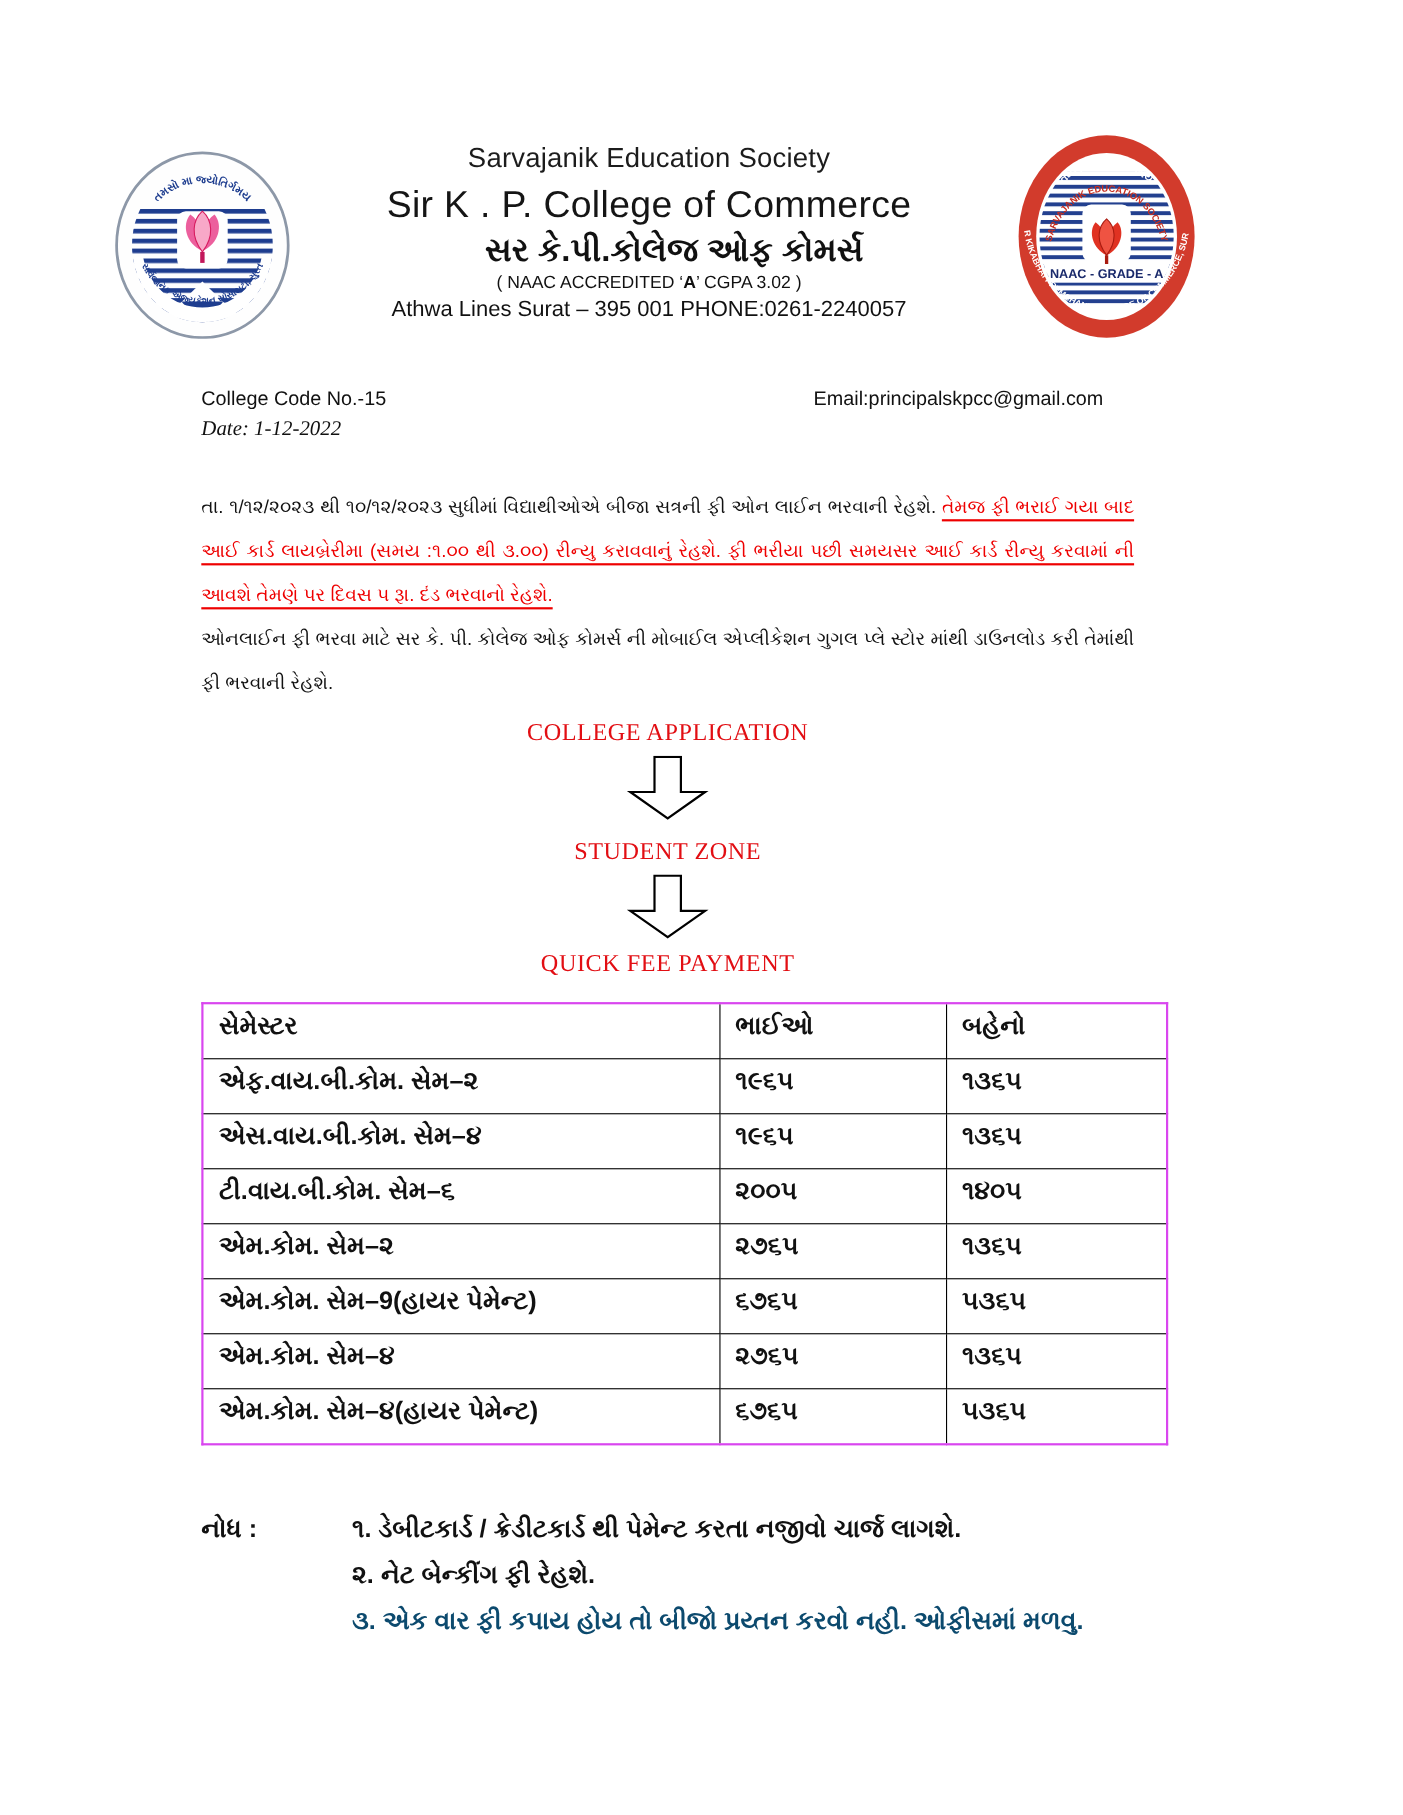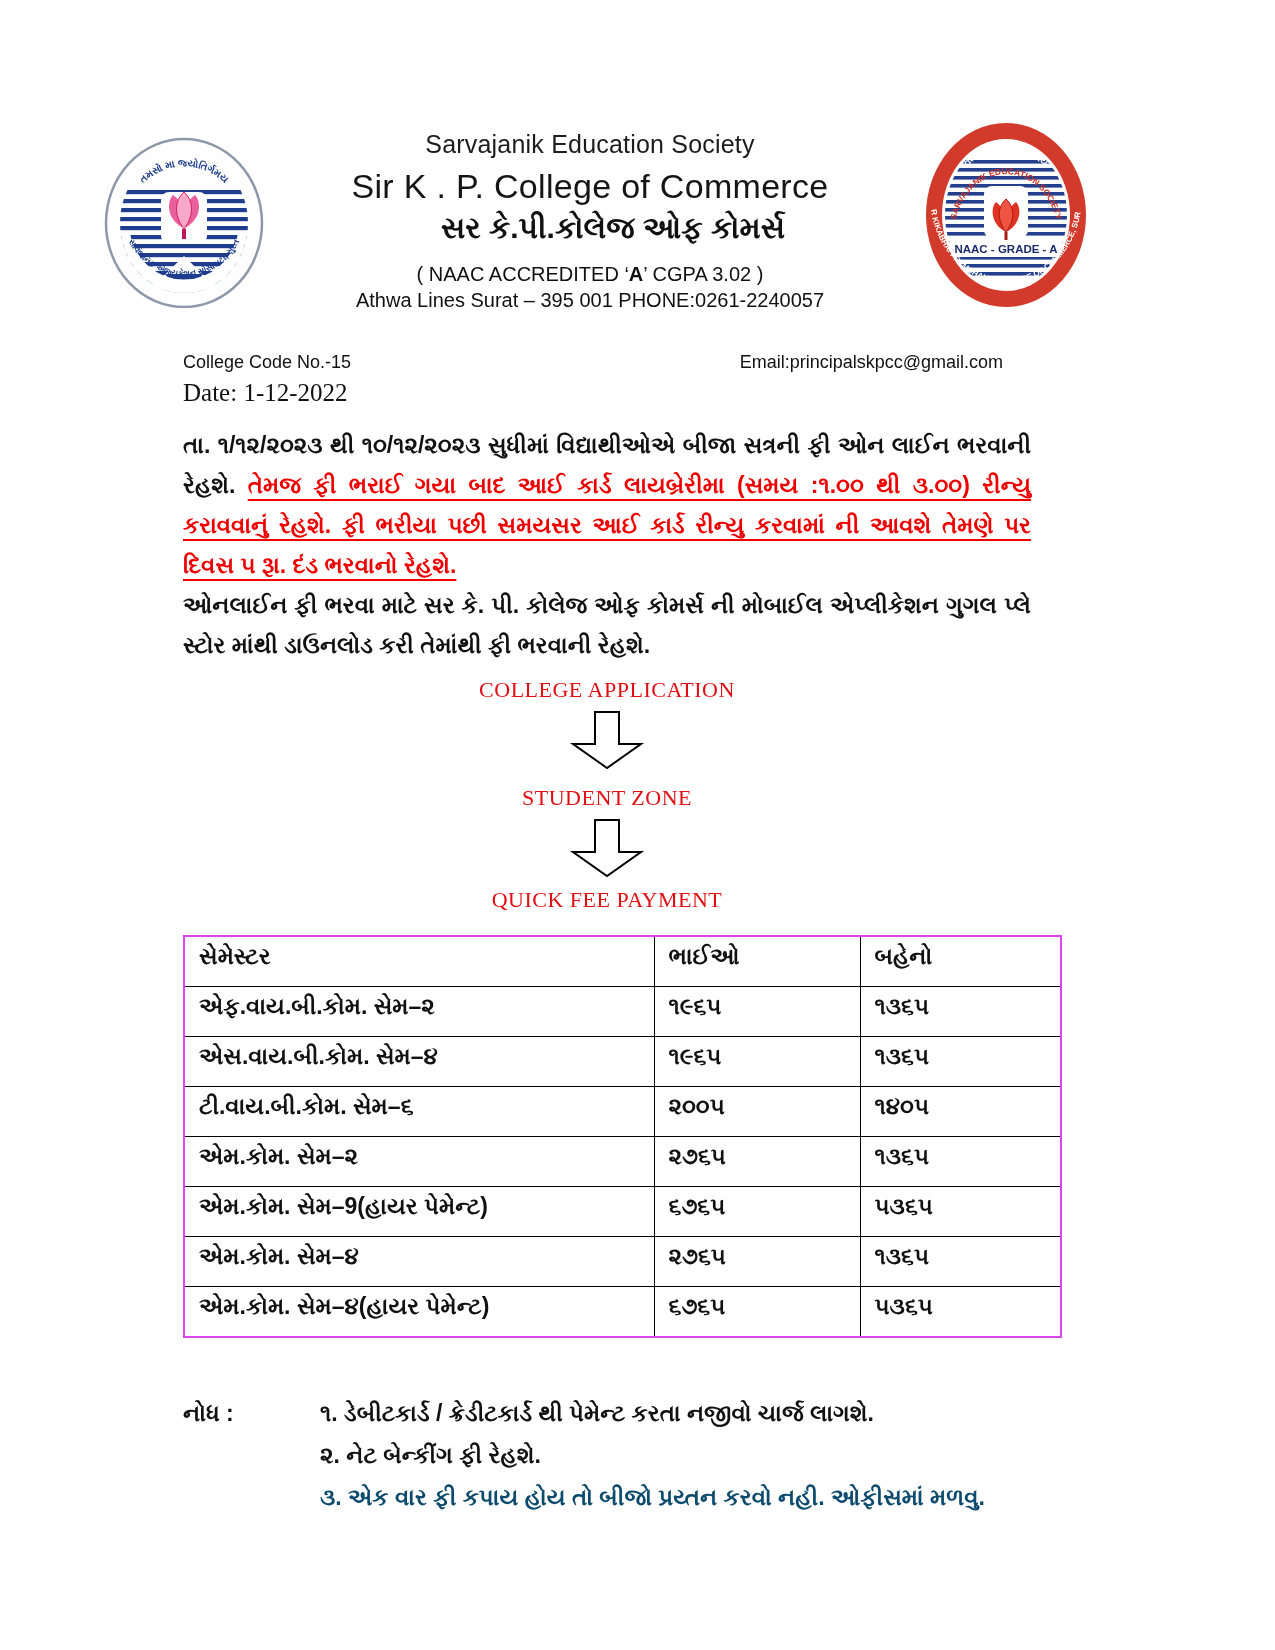--- a/index.html
+++ b/index.html
@@ -4,35 +4,35 @@
 <style>
   html,body{margin:0;padding:0;background:#fff;}
   .page{position:relative;width:1275px;height:1650px;background:#fff;overflow:hidden;
         font-family:"Liberation Sans",sans-serif;color:#111;}
 
   
   .header-text{position:absolute;top:130px;left:0;width:1180px;text-align:center;line-height:1.18;}
   .society{font-size:25px;color:#1c1c1c;letter-spacing:.2px;}
   .college-en{font-size:34px;color:#151515;margin-top:6px;letter-spacing:.3px;}
   .college-gu{font-size:30px;font-weight:700;margin-top:4px;padding-left:46px;}
-  .naac-line{font-size:20px;margin-top:18px;font-style:italic;}
+  .naac-line{font-size:16px;margin-top:4px;font-style:italic;}
   .naac-line .up{font-style:normal;}
   .naac-line b{font-style:normal;font-weight:700;}
   .address{font-size:20px;margin-top:2px;font-style:normal;}
   .logo{position:absolute;}
   .logo-left{top:136px;left:103px;width:162px;height:172px;}
   .logo-right{top:120px;left:923px;width:167px;height:190px;}
 
   
   .content{position:absolute;top:352px;left:183px;width:877px;}
   .meta-row{display:flex;justify-content:space-between;width:820px;font-size:18px;}
-  .date-line{font-family:"Liberation Serif",serif;font-size:25px;margin-top:6px;}
-
-  
-  .notice{margin-top:18px;width:848px;font-weight:700;font-size:23px;line-height:40px;
+  .date-line{font-family:"Liberation Serif",serif;font-size:19px;margin-top:6px;font-style:italic;}
+
+  
+  .notice{margin-top:40px;width:848px;font-weight:400;font-size:17px;line-height:40px;
           text-align:justify;}
   .red-u{color:#ee0000;text-decoration:underline;text-decoration-thickness:1.5px;text-underline-offset:6px;}
   .notice p{margin:0;}
   .notice .p2{margin-top:0;}
 
   
   .flow{width:848px;text-align:center;margin-top:12px;}
   .flow-step{font-family:"Liberation Serif",serif;font-size:22px;color:#e20e13;letter-spacing:.5px;}
   .flow-arrow{display:block;margin:8px auto 6px auto;}
   .fs2{margin-top:14px;}

